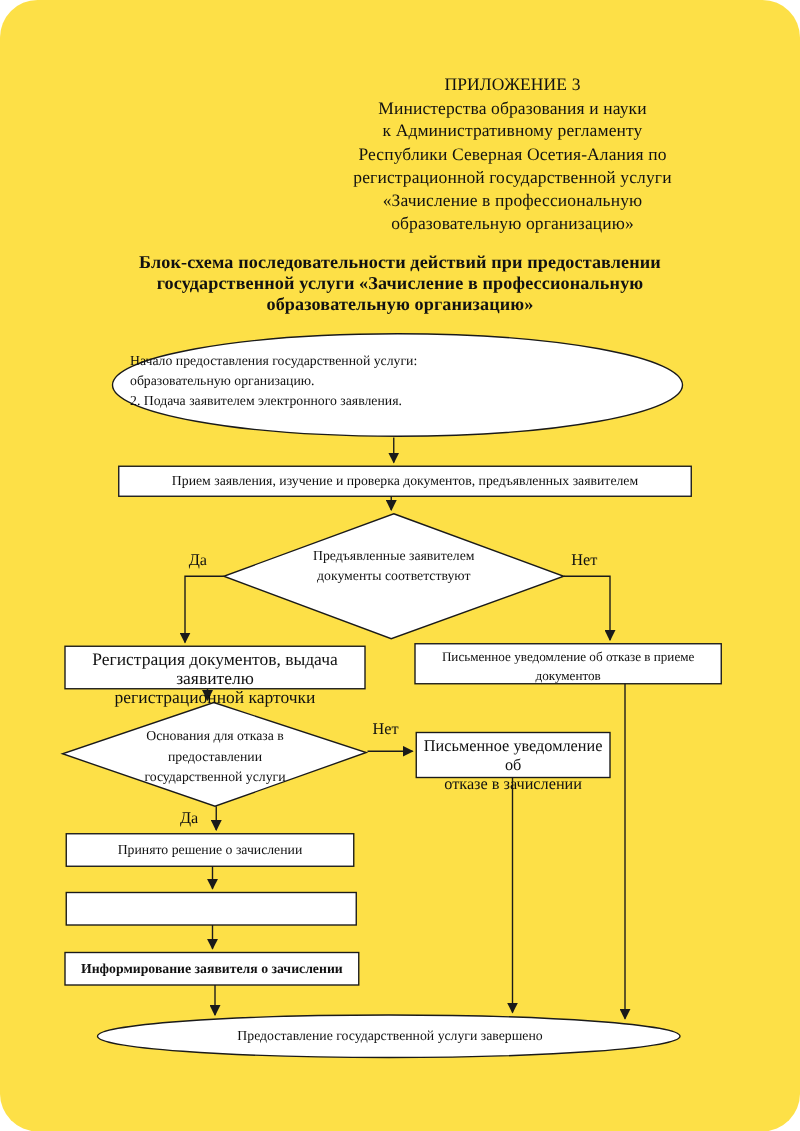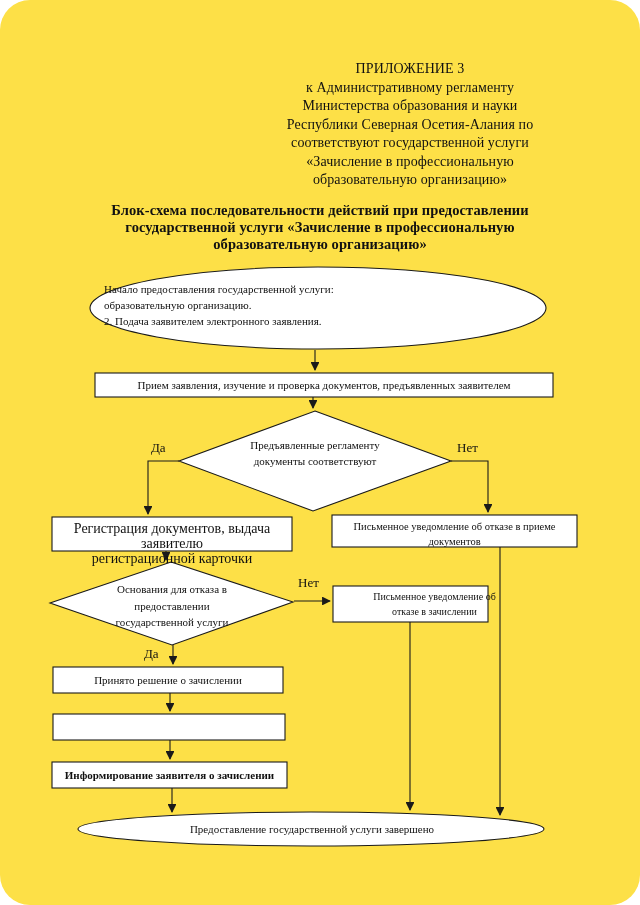--- a/index.html
+++ b/index.html
@@ -18,41 +18,41 @@
   }
   .nl{position:absolute;font-size:11px;line-height:15px;text-align:center;color:#111;}
   .flex-c{display:flex;align-items:center;justify-content:center;}
   .start-label{left:104px;top:281px;width:436px;text-align:left;line-height:16px;}
   .start-label .c{text-align:left;}
   .receive-label{left:95px;top:373px;width:458px;height:24px;}
   .d1-label{left:233px;top:438px;width:164px;line-height:15.5px;}
   .register-label{left:54px;top:521px;width:236px;font-size:14px;}
   .refacc-label{left:334px;top:519px;width:241px;font-size:10.5px;}
   .d2-label{left:87px;top:581px;width:170px;line-height:16.5px;}
-  .refenr-label{left:334px;top:589px;width:153px;font-size:10px;padding-left:24px;}
+  .refenr-label{left:334px;top:589px;width:153px;font-size:13px;}
   .made-label{left:53px;top:667px;width:230px;height:26px;}
   .order-label{left:53px;top:714px;width:232px;height:26px;}
   .inform-label{left:52px;top:762px;width:235px;height:26px;font-weight:bold;}
   .end-label{left:80px;top:812px;width:464px;height:34px;}
   .branch{position:absolute;font-size:13px;line-height:14px;color:#111;}
   svg{position:absolute;left:0;top:0;}
   svg .sh{fill:#ffffff;stroke:#1a1a1a;stroke-width:1.1;}
   svg .ln{fill:none;stroke:#1a1a1a;stroke-width:1.1;}
 </style>
 </head>
 <body>
 
 <div class="page">
 
   <div class="abs hdr">
     <div>ПРИЛОЖЕНИЕ 3</div>
+    <div>Министерства образования и науки</div>
     <div>к Административному регламенту</div>
-    <div>Министерства образования и науки</div>
     <div>Республики Северная Осетия-Алания по</div>
-    <div>соответствуют государственной услуги</div>
+    <div>регистрационной государственной услуги</div>
     <div>«Зачисление в профессиональную</div>
     <div>образовательную организацию»</div>
   </div>
 
   <div class="abs doc-title">
     <div>Блок-схема последовательности действий при предоставлении</div>
     <div>государственной услуги «Зачисление в профессиональную</div>
     <div>образовательную организацию»</div>
   </div>
 
@@ -91,21 +91,21 @@
 
   <div class="nl start-label">
     <div class="c">Начало предоставления государственной услуги:</div>
     <div>образовательную организацию.</div>
     <div>2. Подача заявителем электронного заявления.</div>
   </div>
 
   <div class="nl receive-label flex-c">Прием заявления, изучение и проверка документов, предъявленных заявителем</div>
 
   <div class="nl d1-label">
-    <div>Предъявленные регламенту</div>
+    <div>Предъявленные заявителем</div>
     <div>документы соответствуют</div>
   </div>
 
   <div class="branch" style="left:151px;top:441px;">Да</div>
   <div class="branch" style="left:457px;top:441px;">Нет</div>
 
   <div class="nl register-label">
     <div>Регистрация документов, выдача заявителю</div>
     <div>регистрационной карточки</div>
   </div>

